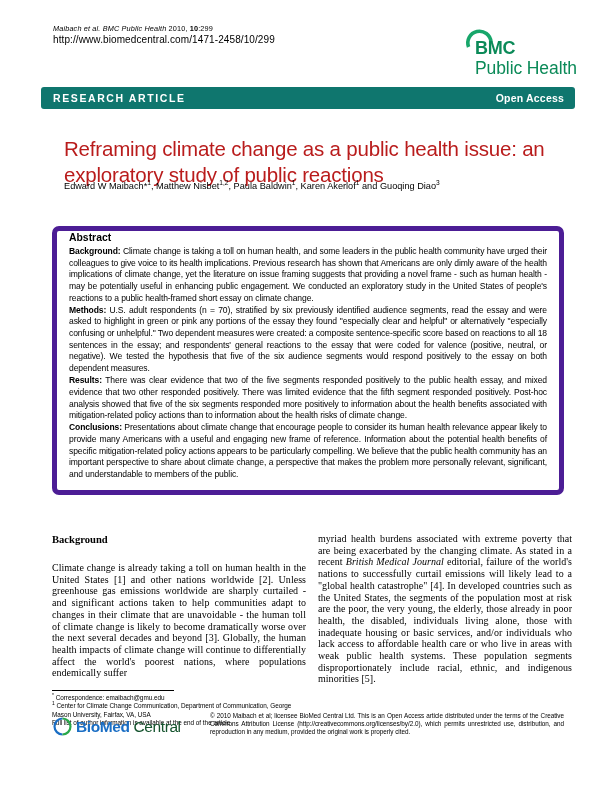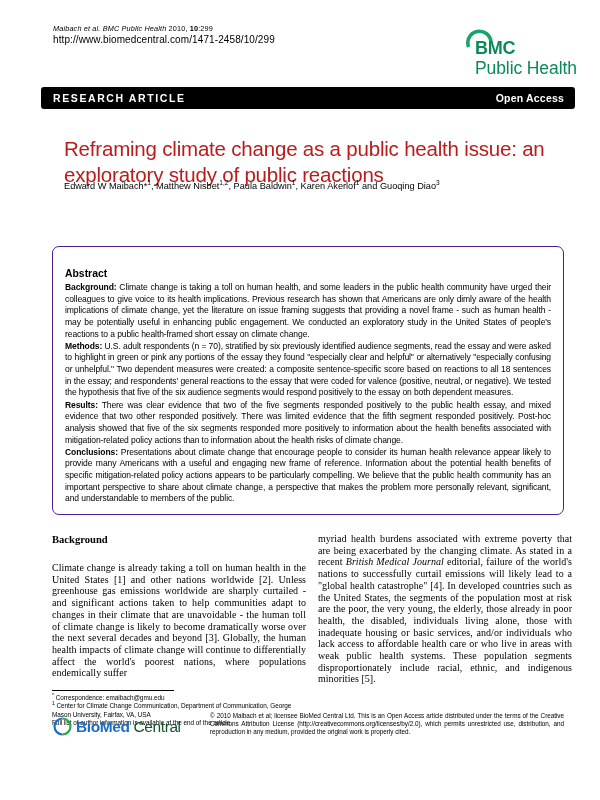--- a/index.html
+++ b/index.html
@@ -80,21 +80,21 @@
     letter-spacing: -0.1px;
   }
 
   
   .banner {
     position: absolute;
     left: 33px;
     top: 87px;
     width: 534px;
     height: 22px;
-    background: #000000;
+    background: #0f766e;
     border-radius: 3px;
     box-sizing: border-box;
   }
   .banner-left {
     position: absolute;
     left: 12px;
     top: 5px;
     color: #ffffff;
     font-size: 10.5px;
     font-weight: bold;
@@ -133,24 +133,23 @@
   }
   .authors sup { font-size: 6.6px; vertical-align: super; line-height: 0; }
 
   
   .abstract-box {
     position: absolute;
     left: 44px;
     top: 226px;
     width: 512px;
     box-sizing: border-box;
-    border: 1px solid #4c1d95;
+    border: 5px solid #4c1d95;
     border-radius: 7px;
-    padding: 20px 12px 9px 12px;
-    margin-top: 20px;
+    padding: 0 12px 9px 12px;
   }
   .abs-title {
     font-size: 10.4px;
     font-weight: bold;
     line-height: 14px;
     margin-bottom: 1px;
   }
   .abs-p {
     font-size: 8.55px;
     line-height: 11.65px;

